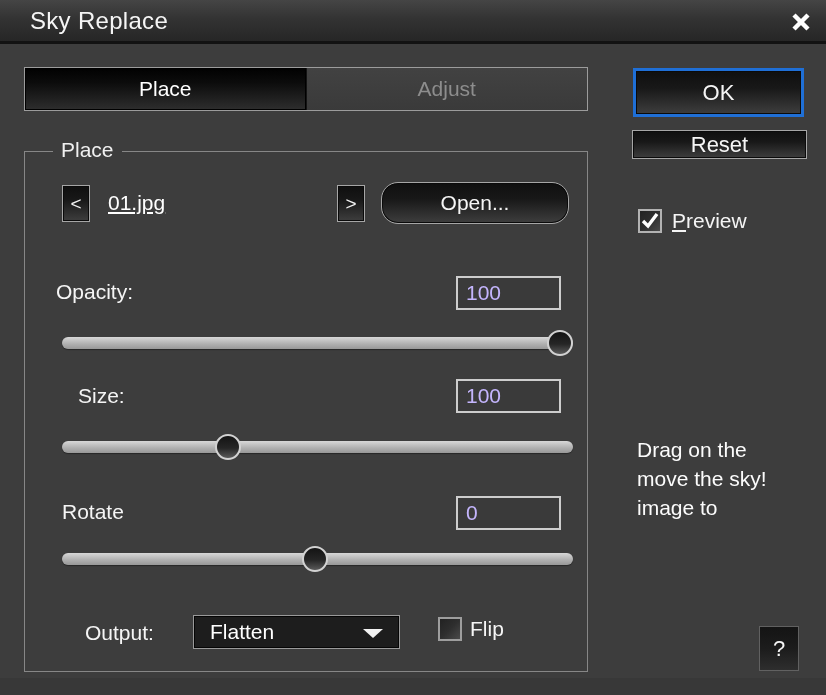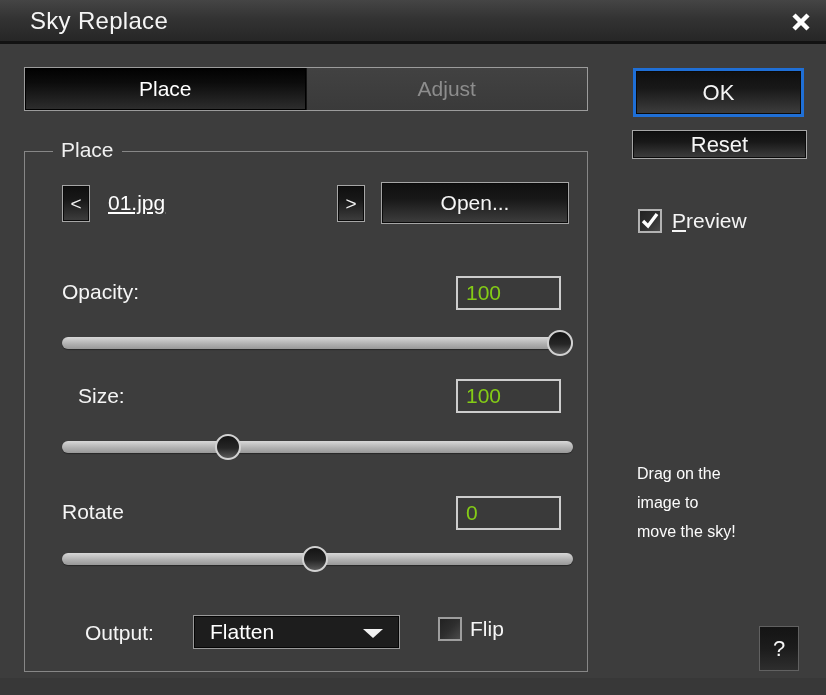--- a/index.html
+++ b/index.html
@@ -56,21 +56,21 @@
     border:1px solid #a6a6a6;
     background:linear-gradient(180deg,#0f0f0f 0%,#181818 40%,#3e3e3e 100%);
     color:#f5f5f5;display:flex;align-items:center;justify-content:center;
     cursor:pointer;box-shadow:inset 0 0 0 1px #0a0a0a;
   }
   .btn-ok{
     left:633px;top:68px;width:171px;height:49px;
     border:3px solid var(--accent);font-size:22px;
   }
   .btn-reset{left:632px;top:130px;width:175px;height:29px;font-size:22px;}
-  .btn-open{left:381px;top:182px;width:188px;height:42px;font-size:21px;}
+  .btn-open{left:381px;top:182px;width:188px;height:42px;font-size:21px;border-radius:17px;}
   .btn-nav{width:28px;height:37px;font-size:19px;top:185px;}
   .btn-prev{left:62px;}
   .btn-next{left:337px;}
   .btn-help{
     left:759px;top:626px;width:40px;height:45px;font-size:22px;
     border:1px solid #616161;
     background:linear-gradient(180deg,#141414 0%,#1c1c1c 50%,#2e2e2e 100%);
     box-shadow:none;
   }
   
@@ -81,21 +81,21 @@
   .groupbox>.legend{
     position:absolute;left:28px;top:-14px;padding:0 8px;
     background:var(--bg);font-size:21px;color:#f0f0f0;
   }
   .filename{
     position:absolute;left:108px;top:191px;font-size:21px;color:#ffffff;text-decoration:underline;
   }
   .ctl-label{position:absolute;font-size:21px;color:#f5f5f5;}
   .field{
     position:absolute;width:105px;height:34px;box-sizing:border-box;
-    background:#3a3a3a;border:2px solid #cdcdcd;color:#84cc16;
+    background:#3a3a3a;border:2px solid #cdcdcd;color:#c4b5fd;
     font-family:"Liberation Sans",sans-serif;font-size:21px;
     padding:0 0 0 8px;outline:none;
   }
   
   .slider{
     position:absolute;left:62px;width:511px;height:12px;
     border-radius:6px;
     background:linear-gradient(180deg,#d8d8d8 0%,#b2b2b2 55%,#989898 100%);
     box-shadow:0 1px 1px rgba(0,0,0,.35);
     cursor:pointer;
@@ -124,22 +124,22 @@
     position:absolute;width:24px;height:24px;box-sizing:border-box;
     border:2px solid #b3b3b3;
     background:linear-gradient(135deg,#222222 0%,#2e2e2e 50%,#4a4a4a 100%);
     cursor:pointer;display:flex;align-items:center;justify-content:center;
   }
   .checkbox svg{display:block;}
   .cb-label{font-size:21px;color:#f5f5f5;position:absolute;}
   .u{text-decoration:underline;text-underline-offset:2px;}
   
   .hint{
-    position:absolute;left:637px;top:459px;width:180px;
-    font-size:16px;line-height:29px;color:#fcfcfc;
+    position:absolute;left:637px;top:435px;width:180px;
+    font-size:21px;line-height:29px;color:#fcfcfc;
   }
   .bottom-strip{
     position:absolute;left:0;top:678px;width:826px;height:17px;
     background:rgba(0,0,0,0.08);
   }
 </style>
 </head>
 <body>
 
 <div id="app">
@@ -173,21 +173,21 @@
 
   <div class="groupbox">
     <div class="legend">Place</div>
   </div>
 
   <div class="btn btn-nav btn-prev">&lt;</div>
   <div class="filename">01.jpg</div>
   <div class="btn btn-nav btn-next">&gt;</div>
   <div class="btn btn-open">Open...</div>
 
-  <div class="ctl-label" style="left:62px;top:280px;">Opacity:</div>
+  <div class="ctl-label" style="left:56px;top:280px;">Opacity:</div>
   <input class="field" style="left: 456px; top: 276px;" type="text" value="100">
   <div class="slider" style="top:337px;">
     <div class="thumb" style="left: calc(100% - 26px);"></div>
   </div>
 
   <div class="ctl-label" style="left:62px;top:384px;margin-left:16px;">Size:</div>
   <input class="field" style="left: 456px; top: 379px;" type="text" value="100">
   <div class="slider" style="top:441px;">
     <div class="thumb" style="left: calc(31.5% - 8.19px);"></div>
   </div>
@@ -203,20 +203,20 @@
     <span class="value">Flatten</span>
     <span class="arrow"></span>
   </div>
   <div class="checkbox" style="left:438px;top:617px;border-color:#9e9e9e;">
     
   </div>
   <div class="cb-label" style="left:470px;top:617px;">Flip</div>
 
   <div class="hint">
     <div>Drag on the</div>
+    <div>move the sky!</div>
     <div>image to</div>
-    <div>move the sky!</div>
   </div>
 
   <div class="btn btn-help">?</div>
 
   <div class="bottom-strip"></div>
 </div>
 
 </body></html>

